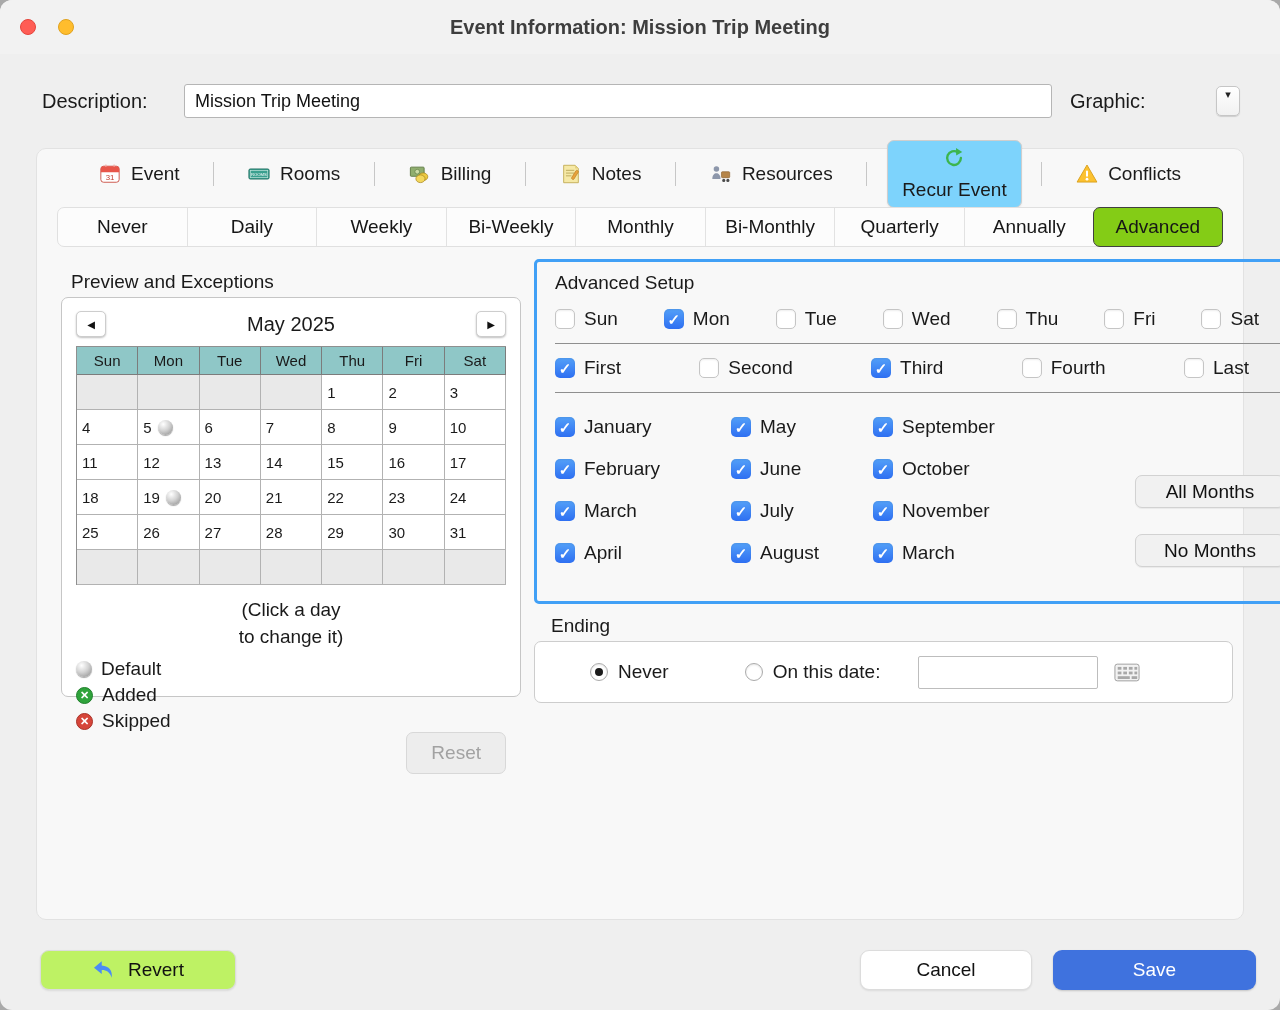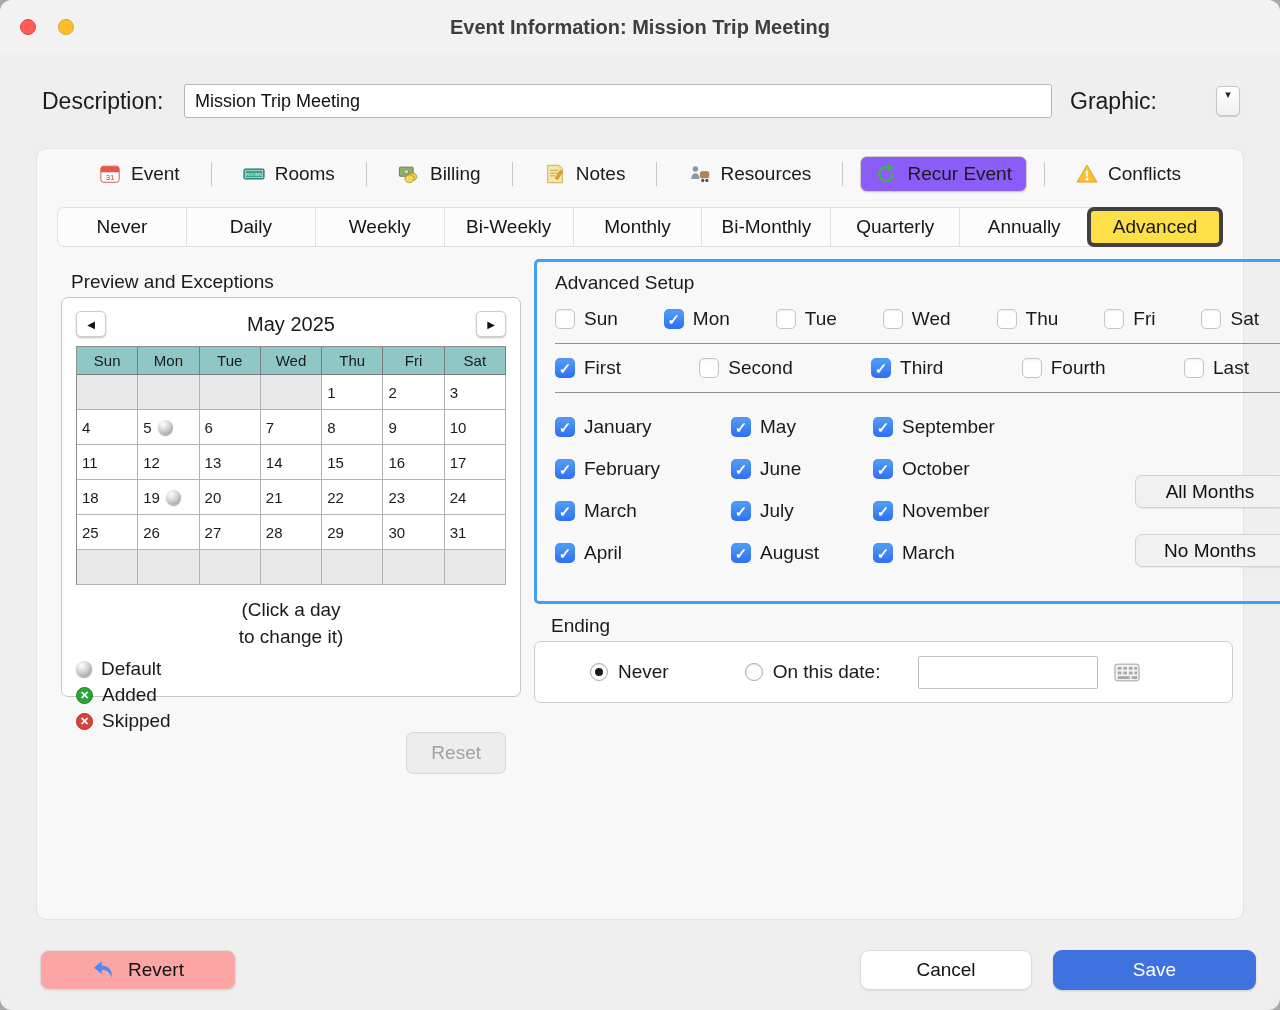--- a/index.html
+++ b/index.html
@@ -9,38 +9,38 @@
 
   .window { position:relative; width:1280px; height:1010px; background:#efefef; border-radius:12px; overflow:hidden; }
 
   .titlebar { position:absolute; top:0; left:0; right:0; height:54px; background:#f2f2f2; }
   .title { text-align:center; line-height:54px; font-size:20px; font-weight:bold; color:#3e3e3e; }
   .light { position:absolute; top:19px; width:16px; height:16px; border-radius:50%; }
   .light.red { left:20px; background:#ff5d55; border:1px solid #e5453c; }
   .light.yellow { left:58px; background:#ffbd2d; border:1px solid #e0a21f; }
 
   .desc-row { position:absolute; top:84px; left:42px; right:40px; height:34px; display:flex; align-items:center; }
-  .field-label { font-size:23px; }
+  .field-label { font-size:20px; }
   .field-label.desc { width:132px; }
   .desc-input { width:868px; height:34px; margin-left:10px; border:1px solid #b5b5b5; border-radius:3px; background:#fff; font-size:18px; padding:0 10px; color:#111; font-family:inherit; }
   .field-label.graphic { margin-left:18px; }
   .graphic-btn { margin-left:auto; width:24px; height:30px; background:linear-gradient(#ffffff,#f1f1f1); border:1px solid #c6c6c6; border-radius:5px; box-shadow:0 1px 1px rgba(0,0,0,.14); font-size:11px; display:flex; align-items:flex-start; justify-content:center; padding-top:1px; color:#222; }
 
   .panel { position:absolute; left:36px; top:148px; width:1208px; height:772px; background:#f8f8f8; border:1px solid #e2e2e2; border-radius:10px; }
 
   .main-tabs { position:absolute; top:4px; left:12px; right:12px; height:42px; display:flex; align-items:center; justify-content:space-between; padding:0 36px; }
   .main-tab { display:flex; align-items:center; gap:10px; font-size:19px; padding:6px 14px; border-radius:7px; }
-  .main-tab.selected { background:#8b5cf6; border:1px solid #cecece; box-shadow:0 1px 2px rgba(0,0,0,.07); }
+  .main-tab.selected { background:#7dd3fc; border:1px solid #cecece; box-shadow:0 1px 2px rgba(0,0,0,.07);flex-direction:column; }
   .tab-icon, .tab-icon svg { width:22px; height:22px; display:block; }
   .tab-sep { width:1px; height:24px; background:#c7c7c7; }
 
   .freq-tabs { position:absolute; top:58px; left:20px; right:20px; height:40px; display:flex; background:#fcfcfc; border:1px solid #e0e0e0; border-radius:7px; }
   .freq-tab { flex:1; display:flex; align-items:center; justify-content:center; font-size:19px; border-left:1px solid #e2e2e2; color:#161616; }
   .freq-tab:first-child { border-left:none; }
-  .freq-tab.selected { background:#fde047; border:4px solid #404040; border-radius:7px; margin:-1px; }
+  .freq-tab.selected { background:#84cc16; border:1px solid #404040; border-radius:7px; margin:-1px; }
 
   .preview-heading { position:absolute; left:34px; top:122px; font-size:19px; }
   .preview-box { position:absolute; left:24px; top:148px; width:460px; height:400px; background:#fff; border:1px solid #c6c6c6; border-radius:7px; padding:10px 14px; }
   .cal-nav { display:flex; align-items:center; height:32px; }
   .cal-nav-btn { width:30px; height:26px; background:#fff; border:1px solid #cdcdcd; border-radius:5px; box-shadow:0 1px 2px rgba(0,0,0,.25); font-size:10px; display:flex; align-items:center; justify-content:center; color:#111; padding:0; }
   .cal-month { flex:1; text-align:center; font-size:20px; }
   .cal-grid { margin-top:6px; display:grid; grid-template-columns:repeat(7,1fr); border-top:1px solid #8f8f8f; border-left:1px solid #8f8f8f; }
   .cal-h { height:28px; background:var(--calendar-header-teal,#8fc7c7); border-right:1px solid #7c7c7c; border-bottom:1px solid #7c7c7c; display:flex; align-items:center; justify-content:center; font-size:15px; }
   .cal-c { height:35px; background:#fff; border-right:1px solid #b2b2b2; border-bottom:1px solid #b2b2b2; font-size:15px; display:flex; align-items:center; padding-left:5px; gap:6px; }
   .cal-c.empty { background:#e9e9e9; }
@@ -74,21 +74,21 @@
   .ending-heading { position:absolute; left:514px; top:466px; font-size:19px; }
   .ending-box { position:absolute; left:497px; top:492px; width:699px; height:62px; background:#fff; border:1px solid #cdcdcd; border-radius:7px; display:flex; align-items:center; padding-left:55px; }
   .radio-item { display:flex; align-items:center; gap:10px; font-size:19px; }
   .radio-item.second { margin-left:76px; }
   .radio { width:18px; height:18px; border-radius:50%; background:#fff; border:1px solid #ababab; box-shadow:inset 0 1px 2px rgba(0,0,0,.1); position:relative; flex:none; }
   .radio.selected::after { content:""; position:absolute; left:4px; top:4px; width:8px; height:8px; border-radius:50%; background:#1c1c1c; }
   .date-input { margin-left:38px; width:180px; height:33px; border:1px solid #bdbdbd; border-radius:2px; background:#fff; font-size:17px; padding:0 8px; font-family:inherit; }
   .date-picker-icon { margin-left:16px; display:flex; align-items:center; }
 
   .footer-btn { position:absolute; bottom:20px; height:40px; border-radius:9px; font-size:19px; display:flex; align-items:center; justify-content:center; gap:12px; }
-  .footer-btn.revert { left:40px; width:196px; background:#fca5a5; border:1px solid #dcdcdc; box-shadow:0 1px 2px rgba(0,0,0,.09); color:#111; }
+  .footer-btn.revert { left:40px; width:196px; background:#bef264; border:1px solid #dcdcdc; box-shadow:0 1px 2px rgba(0,0,0,.09); color:#111; }
   .footer-btn.cancel { left:860px; width:172px; background:#fff; border:1px solid #dcdcdc; box-shadow:0 1px 2px rgba(0,0,0,.09); color:#111; }
   .footer-btn.save { left:1053px; width:203px; background:var(--save-button-blue,#3f72de); border:none; color:#fff; box-shadow:0 1px 2px rgba(0,0,0,.18); }
 </style>
 </head>
 <body>
 
 <div class="window">
 
   <div class="titlebar">
     <span class="light red"></span>

